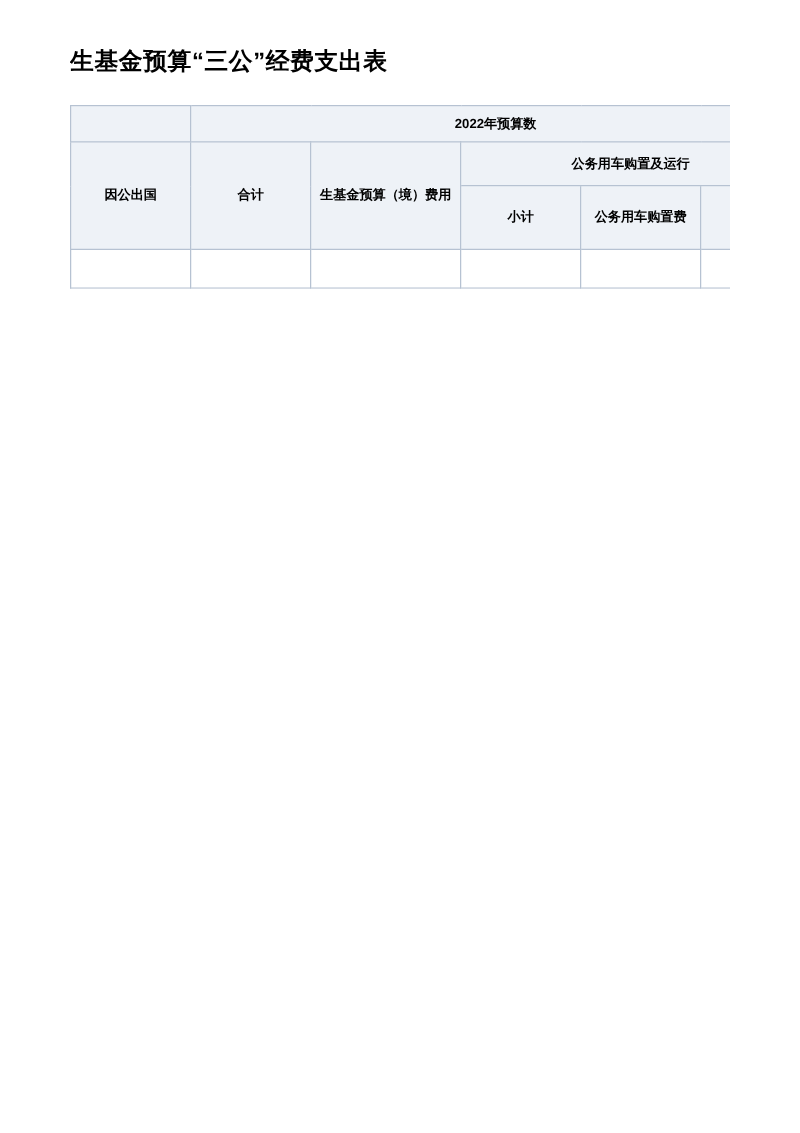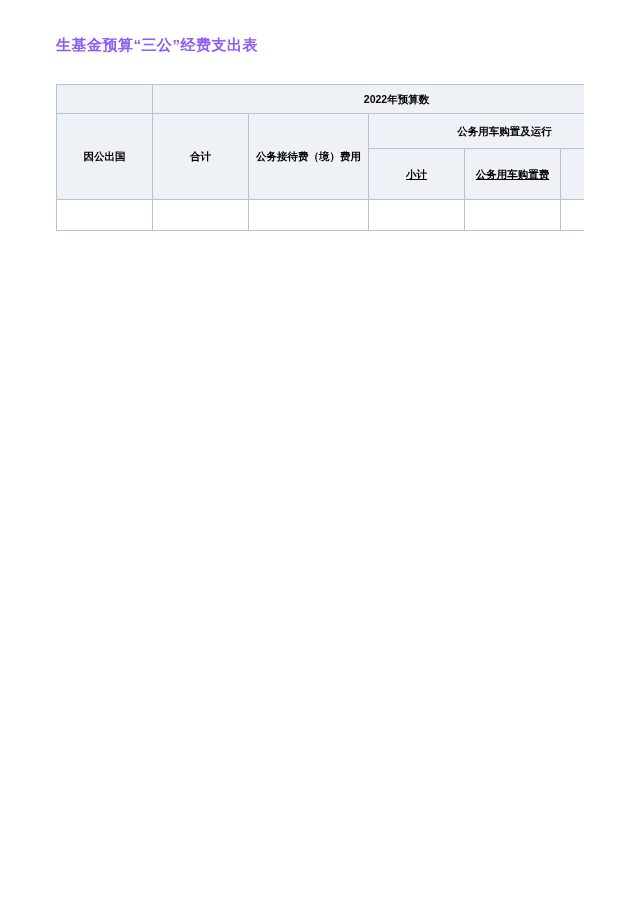--- a/index.html
+++ b/index.html
@@ -21,26 +21,26 @@
     top: 0;
     width: 640px;
     height: 906px;
     background: #ffffff;
   }
   .doc-title {
     position: absolute;
     left: 56px;
     top: 36px;
     width: 520px;
-    font-size: 15px;
+    font-size: 19px;
     font-weight: bold;
     letter-spacing: 0.5px;
     white-space: nowrap;
     overflow: hidden;
-    color: #8b5cf6;
+    color: #000000;
   }
   .table-wrap {
     position: absolute;
     left: 56px;
     top: 84px;
     width: 528px;
     overflow: hidden;
   }
   table.budget {
     border-collapse: collapse;
@@ -69,21 +69,21 @@
     height: 26px;
   }
   .c1 { width: 96px; }
   .c2 { width: 96px; }
   .c3 { width: 120px; }
   .c4 { width: 96px; }
   .c5 { width: 96px; }
   .c6 { width: 80px; }
   .h-24 { height: 24px; }
   .h-30 { height: 30px; margin-left: 28px; }
-  .h-44 { height: 46px; text-decoration: underline; }
+  .h-44 { height: 46px; }
 </style>
 </head>
 <body>
 
 <div class="page">
 
   <div class="doc-title">生基金预算“三公”经费支出表</div>
 
   <div class="table-wrap">
     <table class="budget">
@@ -96,21 +96,21 @@
           <col class="c6">
       </colgroup>
       <tbody>
         <tr>
           <td class="hdr-plain h-24" rowspan="1"></td>
           <td class="hdr h-24" colspan="5">2022年预算数</td>
         </tr>
         <tr>
           <td class="hdr h-30" rowspan="2">因公出国</td>
           <td class="hdr h-30" rowspan="2">合计</td>
-          <td class="hdr h-30" rowspan="2">公务接待费（境）费用</td>
+          <td class="hdr h-30" rowspan="2">生基金预算（境）费用</td>
           <td class="hdr h-30" colspan="3">公务用车购置及运行</td>
         </tr>
         <tr>
           <td class="hdr h-44">小计</td>
           <td class="hdr h-44">公务用车购置费</td>
           <td class="hdr h-44"></td>
         </tr>
         <tr class="blank-row">
           <td></td>
           <td></td>

